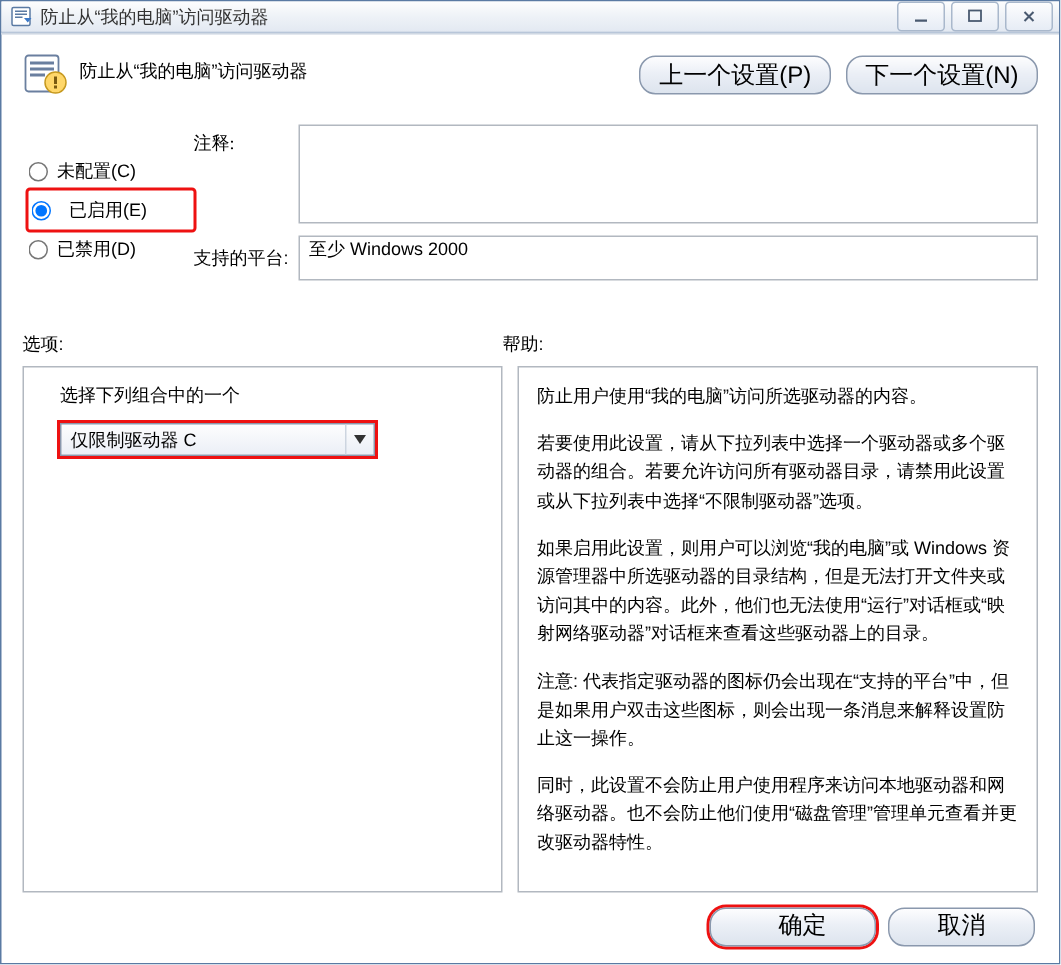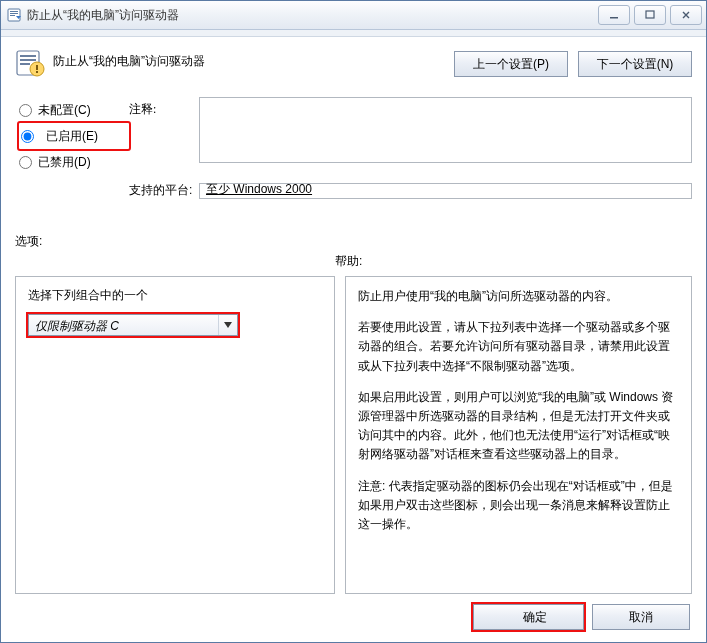--- a/index.html
+++ b/index.html
@@ -93,36 +93,37 @@
     display: flex;
     gap: 10px;
     padding-top: 4px;
   }
   .btn {
     min-width: 88px;
     height: 24px;
     padding: 0 12px;
     border: 1px solid #8a98ad;
     background: linear-gradient(to bottom, #fdfdfe 0%, #ebeff6 45%, #dde4ee 100%);
-    border-radius: 0;
-    font-size: 12px;
+    border-radius: 11px;
+    font-size: 16px;
     display: inline-flex;
     align-items: center;
     justify-content: center;
     color: #000;
     cursor: default;
   }
   
   .form-grid {
     display: flex;
     margin-top: 18px;
   }
   .radio-col {
     width: 110px;
     padding-left: 4px;
+    margin-top: 18px;
   }
   .radio-item {
     display: flex;
     align-items: center;
     gap: 4px;
     height: 26px;
   }
   .radio-item input {
     margin: 0 2px 0 0;
   }
@@ -142,89 +143,86 @@
   .comment-box {
     flex: 1;
     height: 66px;
     border: 1px solid #b2b8c0;
     background: #fff;
     box-sizing: border-box;
   }
   .platform-row {
     display: flex;
     align-items: center;
-    margin-top: 19px;
+    margin-top: 8px;
   }
   .platform-row .field-label {
     padding-top: 0;
   }
   .platform-box {
     flex: 1;
-    height: 16px;
+    height: 30px;
     border: 1px solid #b2b8c0;
     background: #fff;
     display: flex;
-    align-items: flex-end;
+    align-items: flex-start;
     padding: 0 6px;
     box-sizing: border-box;
-    text-decoration: underline;
   }
   
   .section-labels {
     display: flex;
     margin-top: 34px;
   }
   .options-label {
     width: 320px;
   }
   .help-label {
     flex: 1;
-    margin-top: 20px;
   }
   
   .panels {
     display: flex;
     gap: 10px;
     margin-top: 6px;
     flex: 1;
     min-height: 0;
   }
   .options-panel, .help-panel {
     border: 1px solid #b2b8c0;
     background: #fff;
     box-sizing: border-box;
   }
   .options-panel {
     width: 320px;
-    padding: 10px 12px;
+    padding: 10px 24px;
   }
   .help-panel {
     flex: 1;
     padding: 10px 12px;
     overflow: auto;
     line-height: 1.6;
   }
   .help-panel p {
     margin: 0 0 12px 0;
   }
   .options-panel .opt-title {
     margin-bottom: 10px;
   }
   .combo {
     width: 210px;
     height: 22px;
     border: 1px solid #8a98ad;
     background: linear-gradient(to bottom, #fdfdfe, #ebeff6);
     box-sizing: border-box;
     display: flex;
-    align-items: flex-end;
+    align-items: center;
     padding-left: 6px;
     position: relative;
     cursor: default;
-    font-style: italic;
   }
   .combo .arrow {
     margin-left: auto;
     width: 18px;
     height: 100%;
     display: flex;
     align-items: center;
     justify-content: center;
     border-left: 1px solid #cdd5e0;
   }
@@ -345,21 +343,22 @@
             <svg width="8" height="6" viewBox="0 0 8 6">
                 <path d="M0 0 L8 0 L4 6 Z" fill="#333"></path>
               </svg>
           </span>
         </div>
       </div>
       <div class="help-panel">
         <p>防止用户使用“我的电脑”访问所选驱动器的内容。</p>
         <p>若要使用此设置，请从下拉列表中选择一个驱动器或多个驱动器的组合。若要允许访问所有驱动器目录，请禁用此设置或从下拉列表中选择“不限制驱动器”选项。</p>
         <p>如果启用此设置，则用户可以浏览“我的电脑”或 Windows 资源管理器中所选驱动器的目录结构，但是无法打开文件夹或访问其中的内容。此外，他们也无法使用“运行”对话框或“映射网络驱动器”对话框来查看这些驱动器上的目录。</p>
-        <p>注意: 代表指定驱动器的图标仍会出现在“对话框或”中，但是如果用户双击这些图标，则会出现一条消息来解释设置防止这一操作。</p>
+        <p>注意: 代表指定驱动器的图标仍会出现在“支持的平台”中，但是如果用户双击这些图标，则会出现一条消息来解释设置防止这一操作。</p>
+        <p>同时，此设置不会防止用户使用程序来访问本地驱动器和网络驱动器。也不会防止他们使用“磁盘管理”管理单元查看并更改驱动器特性。</p>
       </div>
     </div>
 
     <div class="footer">
       <div class="btn hl-red-inset" style="min-width:72px;padding-left:25px;">确定</div>
       <div class="btn" style="min-width:72px;text-align:right;">取消</div>
     </div>
 
   </div>
 </div>

